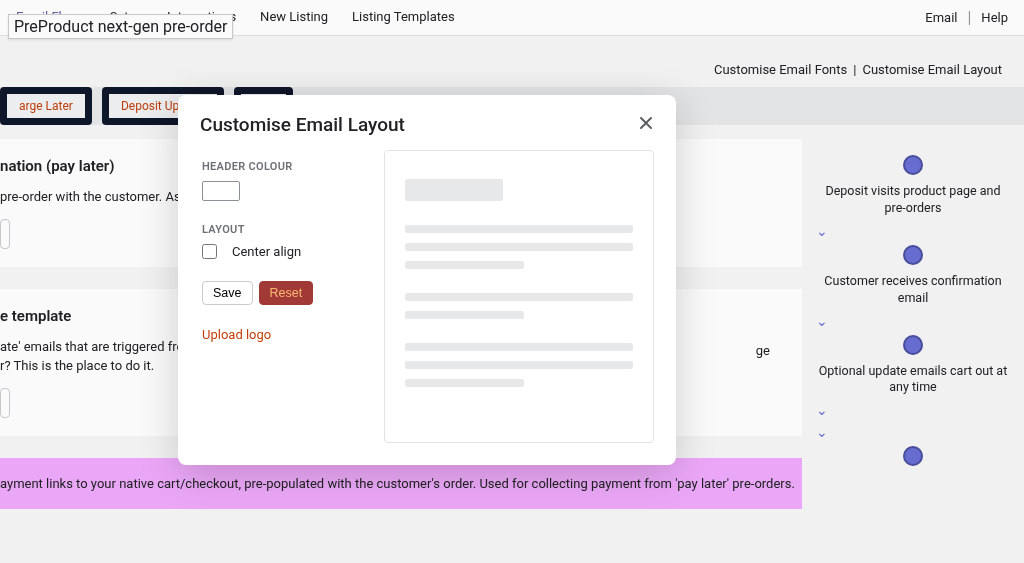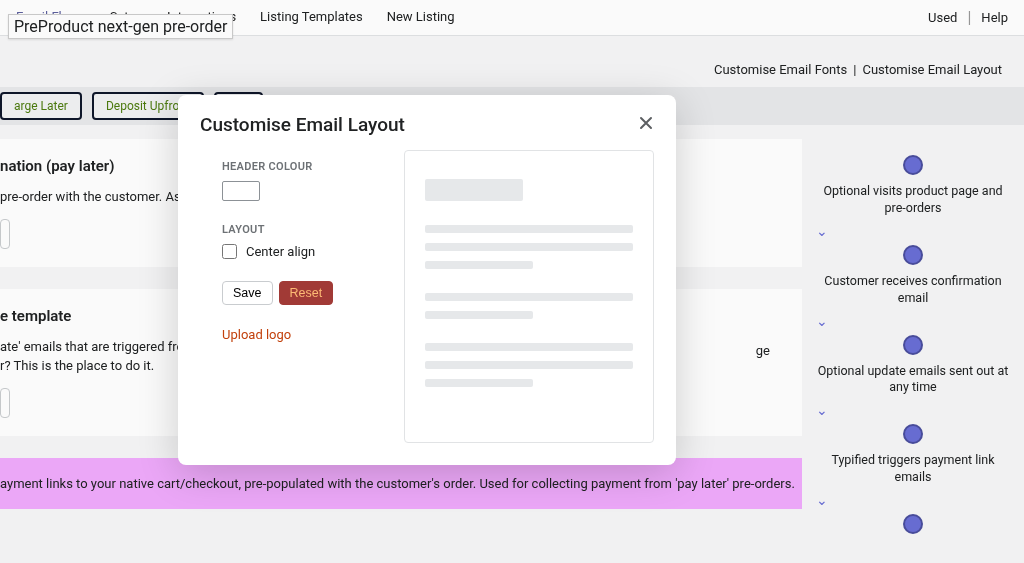--- a/index.html
+++ b/index.html
@@ -54,24 +54,24 @@
     .pill-row {
       display: flex;
       gap: 10px;
       padding: 8px 0 8px 0;
       background: #e8e9eb;
       height: 38px;
       align-items:center;
     }
     .pill {
       background: #f1f2f3;
-      border: 2px solid #0f172a;
+      border: 7px solid #0f172a;
       border-radius: 4px;
       font-size: 12px;
-      color: #4d7c0f;
+      color: #c2410c;
       padding: 5px 12px;
       cursor:pointer;
     }
 
     .main-area {
       display: flex;
       padding: 14px 0 0 0;
     }
     .main-left { flex: 1; min-width:0; }
     .main-right {
@@ -124,28 +124,28 @@
       overflow:hidden;
     }
     .modal-header {
       display:flex; align-items:center; justify-content:space-between;
       padding: 18px 22px 12px 22px;
     }
     .modal-title { font-size: 19px; font-weight:500; color:#202223; }
     .modal-close { cursor:pointer; color:#5c5f62; font-size: 14px; }
 
     .modal-body {
-      display:flex; gap: 22px; padding: 2px 22px 22px 38px; flex:1;margin-left:6px;
+      display:flex; gap: 22px; padding: 2px 22px 22px 24px; flex:1;
     }
     .modal-left { width: 160px; }
     .modal-label { font-size: 11px; font-weight:600; color:#6d7175; letter-spacing:0.3px; margin-bottom:8px; margin-top:10px;}
     .color-swatch {
       width: 38px; height: 20px; border:1px solid #8c9196; border-radius:2px; background:#fff; cursor:pointer;
     }
-    .checkbox-row { display:flex; align-items:center; gap:9px; margin-top:4px;}
+    .checkbox-row { display:flex; align-items:center; gap:15px; margin-top:4px;}
     .checkbox-row input { width:15px; height:15px; cursor:pointer;}
     .checkbox-row label { font-size:13px; color:#202223;}
 
     .btn-row { display:flex; gap:6px; margin-top:22px;}
     .btn {
       font-size:12.5px; padding:4px 10px; border-radius:4px; border:1px solid #c9cccf; background:#fff; cursor:pointer;
     }
     .btn-danger { background:#a13a36; color:#fdba74; border-color:#a13a36;}
     .upload-link { display:block; margin-top:22px; font-size:13px; color:#c2410c; cursor:pointer;}
 
@@ -159,25 +159,25 @@
     .skeleton-group { margin-bottom:24px; }
   </style>
 </head>
 <body>
 
 <div class="top-nav">
   <div class="top-nav-left">
     <span class="nav-item active">Email Flows</span>
     <span class="nav-item">Setup</span>
     <span class="nav-item">Integrations</span>
+    <span class="nav-item">New Listing</span>
     <span class="nav-item">Listing Templates</span>
-    <span class="nav-item">New Listing</span>
   </div>
   <div class="top-nav-right">
-    <span class="nav-right-item">Used</span>
+    <span class="nav-right-item">Email</span>
     <span class="nav-divider">|</span>
     <span class="nav-right-item">Help</span>
   </div>
   <div class="tooltip-badge">PreProduct next-gen pre-order</div>
 </div>
 
 <div class="content-bar-links">
   <a>Customise Email Fonts</a>
   <span class="sep">|</span>
   <a>Customise Email Layout</a>
@@ -212,37 +212,33 @@
     </div>
 
     <div class="bottom-strip">
       <p style="font-size:13px;">ayment links to your native cart/checkout, pre-populated with the customer's order. Used for collecting payment from 'pay later' pre-orders.</p>
     </div>
   </div>
 
   <div class="main-right">
     <div class="timeline-step">
       <div class="timeline-dot"></div>
-      <div class="timeline-label">Optional visits product page and pre-orders</div>
+      <div class="timeline-label">Deposit visits product page and pre-orders</div>
     </div>
     <div class="timeline-arrow">⌄</div>
     <div class="timeline-step">
       <div class="timeline-dot"></div>
       <div class="timeline-label">Customer receives confirmation email</div>
     </div>
     <div class="timeline-arrow">⌄</div>
     <div class="timeline-step">
       <div class="timeline-dot"></div>
-      <div class="timeline-label">Optional update emails sent out at any time</div>
-    </div>
-    <div class="timeline-arrow">⌄</div>
-    <div class="timeline-step">
-      <div class="timeline-dot"></div>
-      <div class="timeline-label">Typified triggers payment link emails</div>
-    </div>
+      <div class="timeline-label">Optional update emails cart out at any time</div>
+    </div>
+    <div class="timeline-arrow">⌄</div>
     <div class="timeline-arrow">⌄</div>
     <div class="timeline-step">
       <div class="timeline-dot"></div>
     </div>
   </div>
 </div>
 
 <div class="overlay"></div>
 <div class="modal">
   <div class="modal-header">

